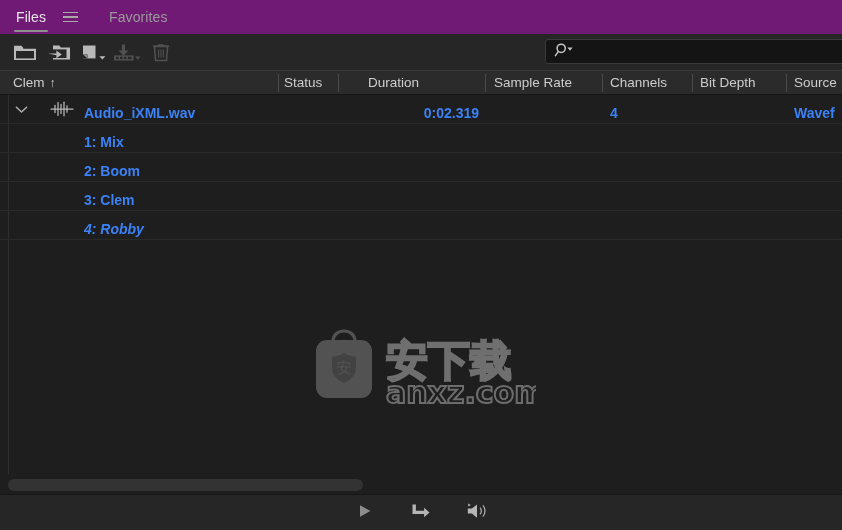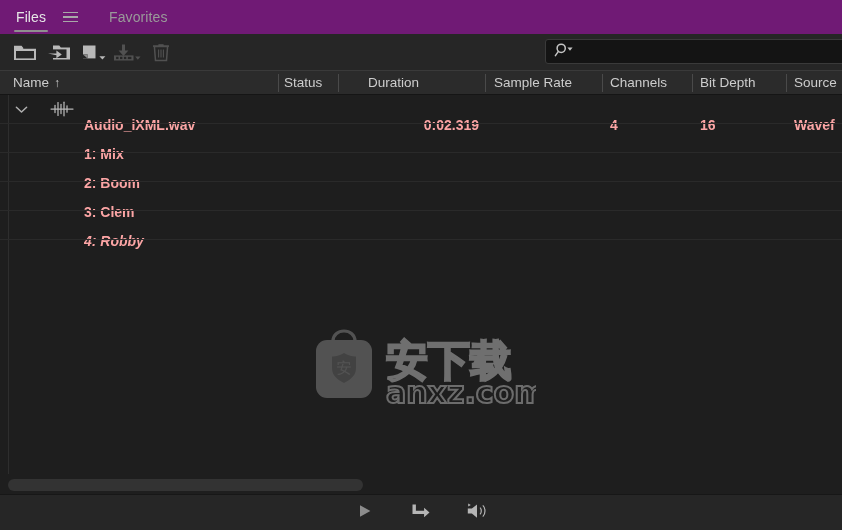--- a/index.html
+++ b/index.html
@@ -188,26 +188,26 @@
   }
   .row {
     position: absolute;
     left: 0;
     right: 0;
     height: 28px;
     cursor: default;
   }
   .cell {
     position: absolute;
-    top: 16px;
+    top: 4px;
     height: 28px;
     line-height: 28px;
     font-size: 14px;
     font-weight: bold;
-    color: #fca5a5;
+    color: #3b82f6;
     white-space: nowrap;
     overflow: hidden;
   }
   .cell.right { text-align: right; }
   .disclosure {
     position: absolute;
     left: 13px;
     top: 0;
     width: 16px;
     height: 28px;
@@ -365,21 +365,21 @@
             <path d="M13.4 5.6h5.2l-2.6 3.1z" fill="#c5c5c5"></path>
           </svg>
         </span>
         <input type="text" value="" placeholder="" style="">
       </div>
     </div>
   </div>
 
   <div class="colheader">
     <div class="col" style="left:13px;">
-      <span>Name</span><span class="sortarrow">↑</span>
+      <span>Clem</span><span class="sortarrow">↑</span>
     </div>
     <div class="col" style="left:284px;">Status</div>
     <div class="col" style="left:344px;margin-left:24px;">Duration</div>
     <div class="col" style="left:494px;">Sample Rate</div>
     <div class="col" style="left:610px;">Channels</div>
     <div class="col" style="left:700px;">Bit Depth</div>
     <div class="col" style="left:794px;">Source</div>
 
     <div class="coldiv" style="left:278px;"></div>
     <div class="coldiv" style="left:338px;"></div>
@@ -408,21 +408,20 @@
             <path d="M11 3.4v9.2"></path>
             <path d="M14 1.2v13.6"></path>
             <path d="M17 4.8v6.4"></path>
           </g>
         </svg>
       </div>
       <div class="cell" style="left:84px;width:190px;">Audio_iXML.wav</div>
       <div class="cell" style="left:284px;width:50px;"></div>
       <div class="cell right" style="left:344px;width:135px;">0:02.319</div>
       <div class="cell" style="left:610px;width:74px;">4</div>
-      <div class="cell" style="left:700px;width:78px;">16</div>
       <div class="cell" style="left:794px;width:60px;">Wavef</div>
     </div>
     <div class="rowline" style="top:28px;"></div>
 
     <div class="row" style="top:29px;">
       <div class="cell" style="left:84px;width:200px;">1: Mix</div>
     </div>
     <div class="rowline" style="top:57px;"></div>
 
     <div class="row" style="top:58px;">

